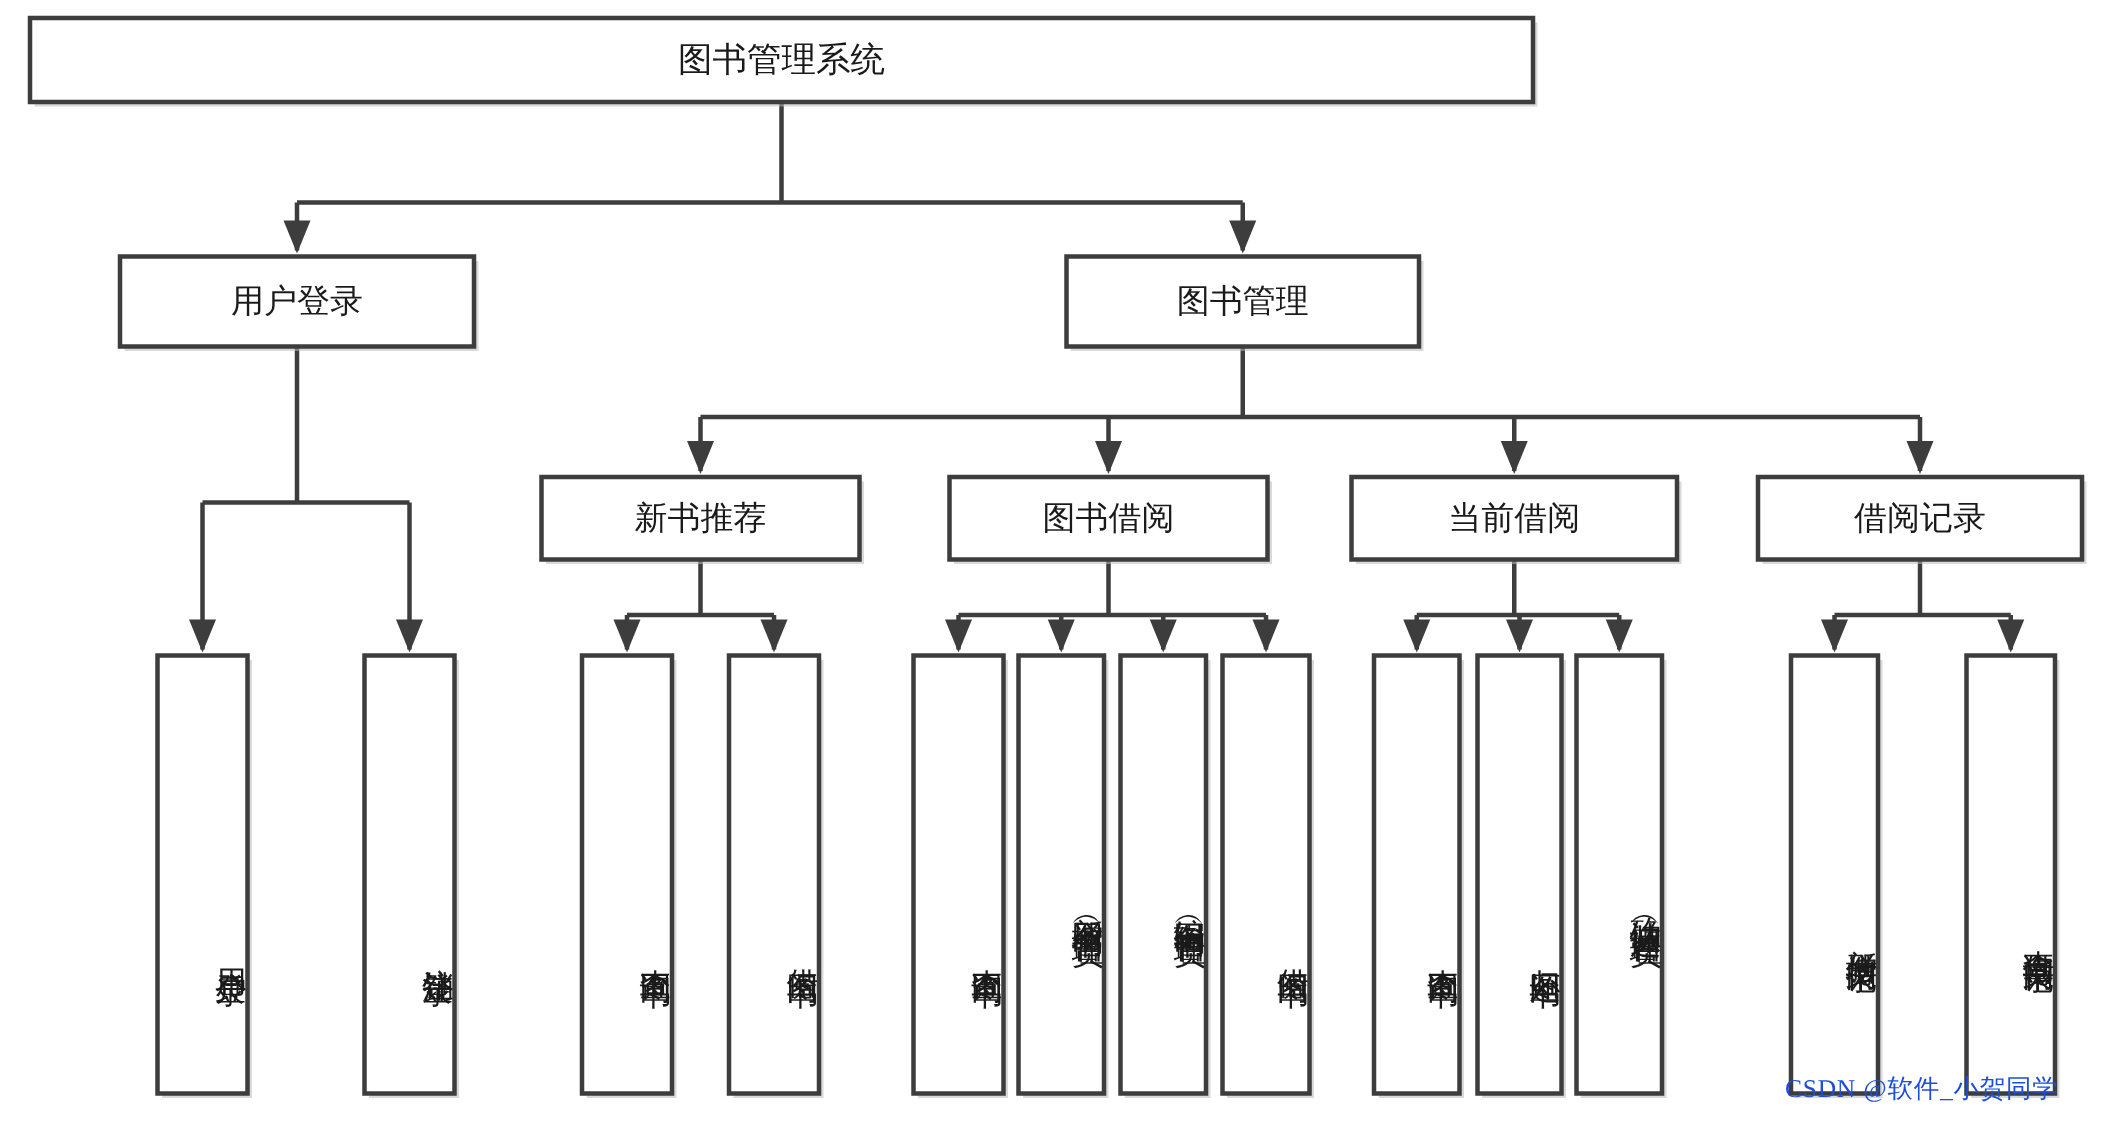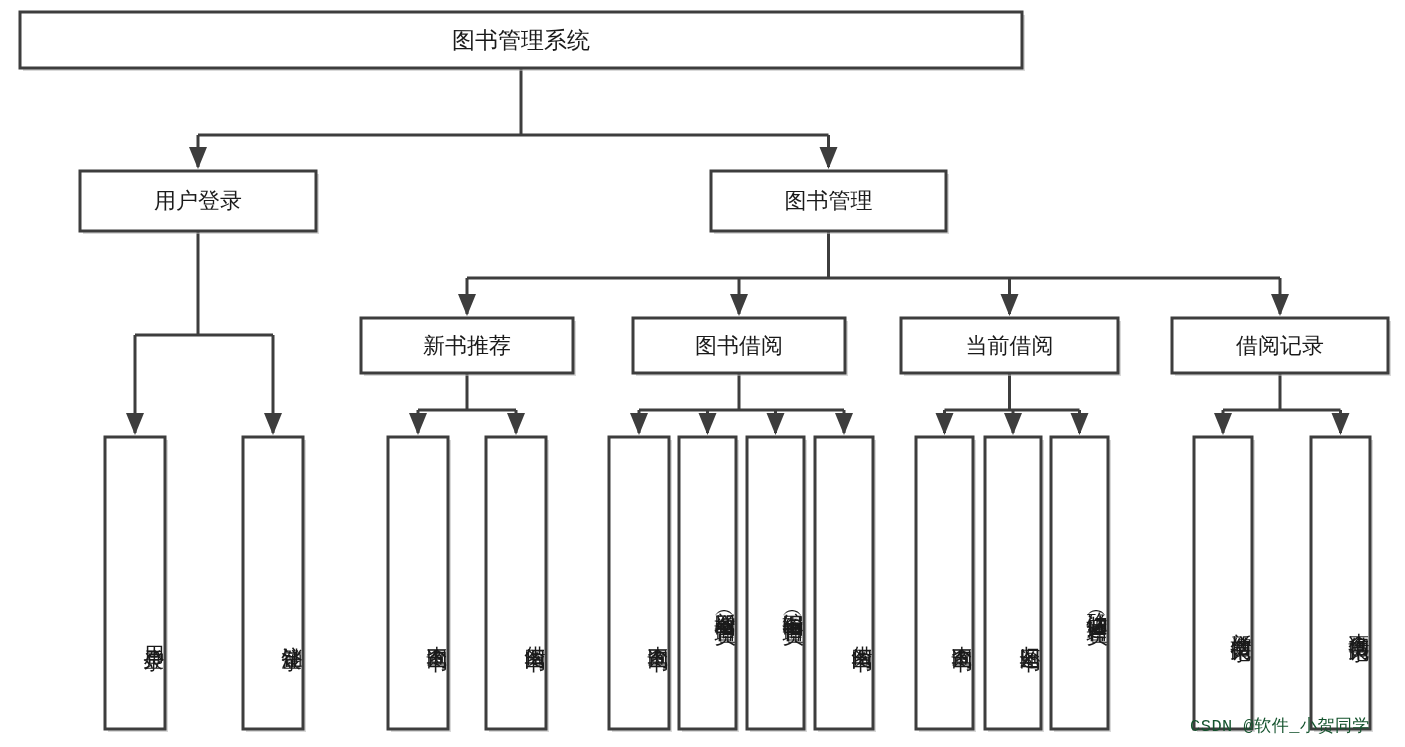--- a/index.html
+++ b/index.html
@@ -71,23 +71,23 @@
     letter-spacing: 2px;
     white-space: nowrap;
     text-align: center;
     display: flex;
     align-items: flex-start;
     justify-content: center;
     pointer-events: none;
   }
   .watermark {
     position: absolute;
-    font-family: Liberation Mono, monospace;
+    font-family: Liberation Serif, serif;
     font-size: 17px;
-    color: #14532d;
+    color: #1d4ed8;
     white-space: nowrap;
     letter-spacing: 0.5px;
   }
 </style>
 </head>
 <body>
 
 <div id="diagram-root">
 
   <svg class="diagram-canvas" viewBox="0 0 1405 747">

